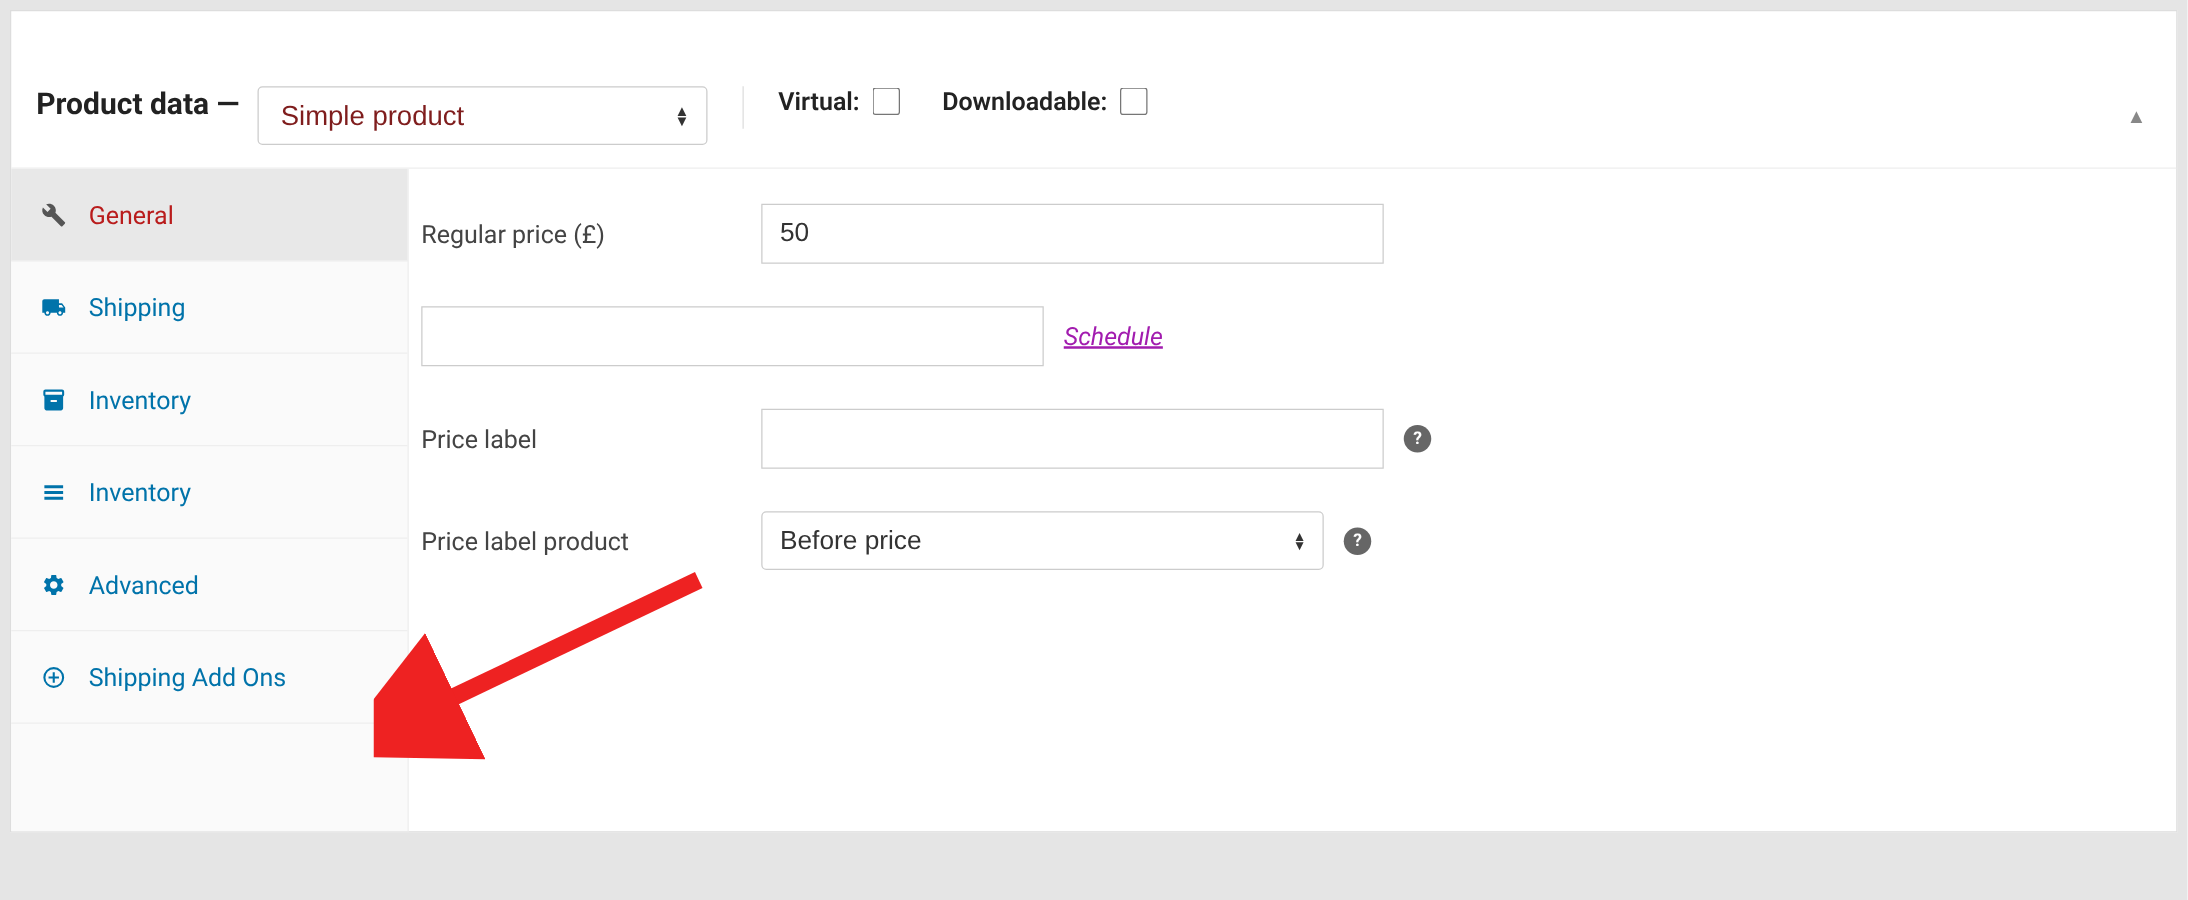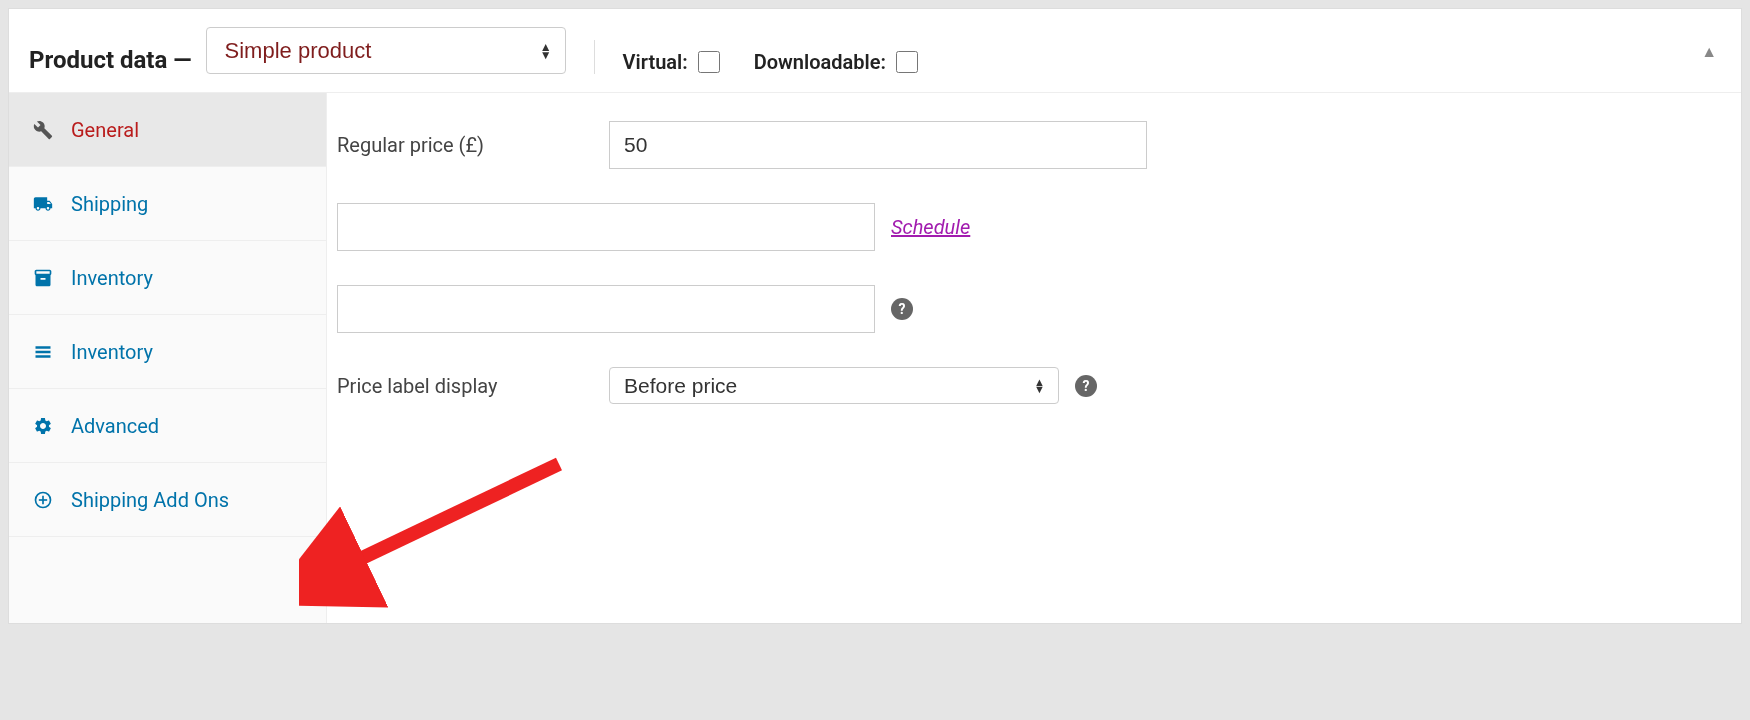--- a/index.html
+++ b/index.html
@@ -12,24 +12,25 @@
       background: #e5e5e5;
       padding: 8px;
     }
     .panel {
       background: #fff;
       border: 1px solid #ddd;
       position: relative;
     }
     .panel-header {
       display: flex;
-      align-items: flex-end;
+      align-items: flex-start;
       padding: 18px 20px;
       border-bottom: 1px solid #eee;
       position: relative;
+      margin-top: 42px;
     }
     .panel-title {
       font-size: 24px;
       font-weight: 700;
       color: #222;
       margin-right: 14px;
     }
     .product-type-select {
       position: relative;
       display: inline-block;
@@ -131,34 +132,34 @@
       display: flex;
       align-items: center;
       margin-bottom: 34px;
     }
     .form-label {
       width: 272px;
       font-size: 20px;
       color: #444;
     }
     .form-input {
-      width: 538px;
+      width: 498px;
       height: 48px;
       border: 1px solid #ccc;
       font-size: 21px;
       padding: 0 14px;
       color: #333;
     }
     .form-select-wrap {
       position: relative;
       width: 450px;
     }
     .form-select {
       width: 100%;
-      height: 37px;
+      height: 47px;
       -webkit-appearance: none;
       appearance: none;
       border: 1px solid #ccc;
       border-radius: 4px;
       font-size: 21px;
       padding: 0 14px;
       background: #fff;
       color: #333;
     }
     .form-select-wrap .caret {
@@ -298,26 +299,27 @@
         <label class="form-label">Regular price (£)</label>
         <input class="form-input" type="text" value="50" style="">
       </div>
 
       <div class="form-row">
         <input class="form-input" type="text" value="" style="">
         <a href="#" class="schedule-link">Schedule</a>
       </div>
 
       <div class="form-row">
+        <label class="form-label">Price label</label>
         <input class="form-input" type="text" value="" style="">
         <span class="help-icon">?</span>
       </div>
 
       <div class="form-row">
-        <label class="form-label">Price label display</label>
+        <label class="form-label">Price label product</label>
         <div class="form-select-wrap">
           <select class="form-select">
             <option>Before price</option>
           </select>
           <span class="caret">▲<br>▼</span>
         </div>
         <span class="help-icon">?</span>
       </div>
 
     </div>

